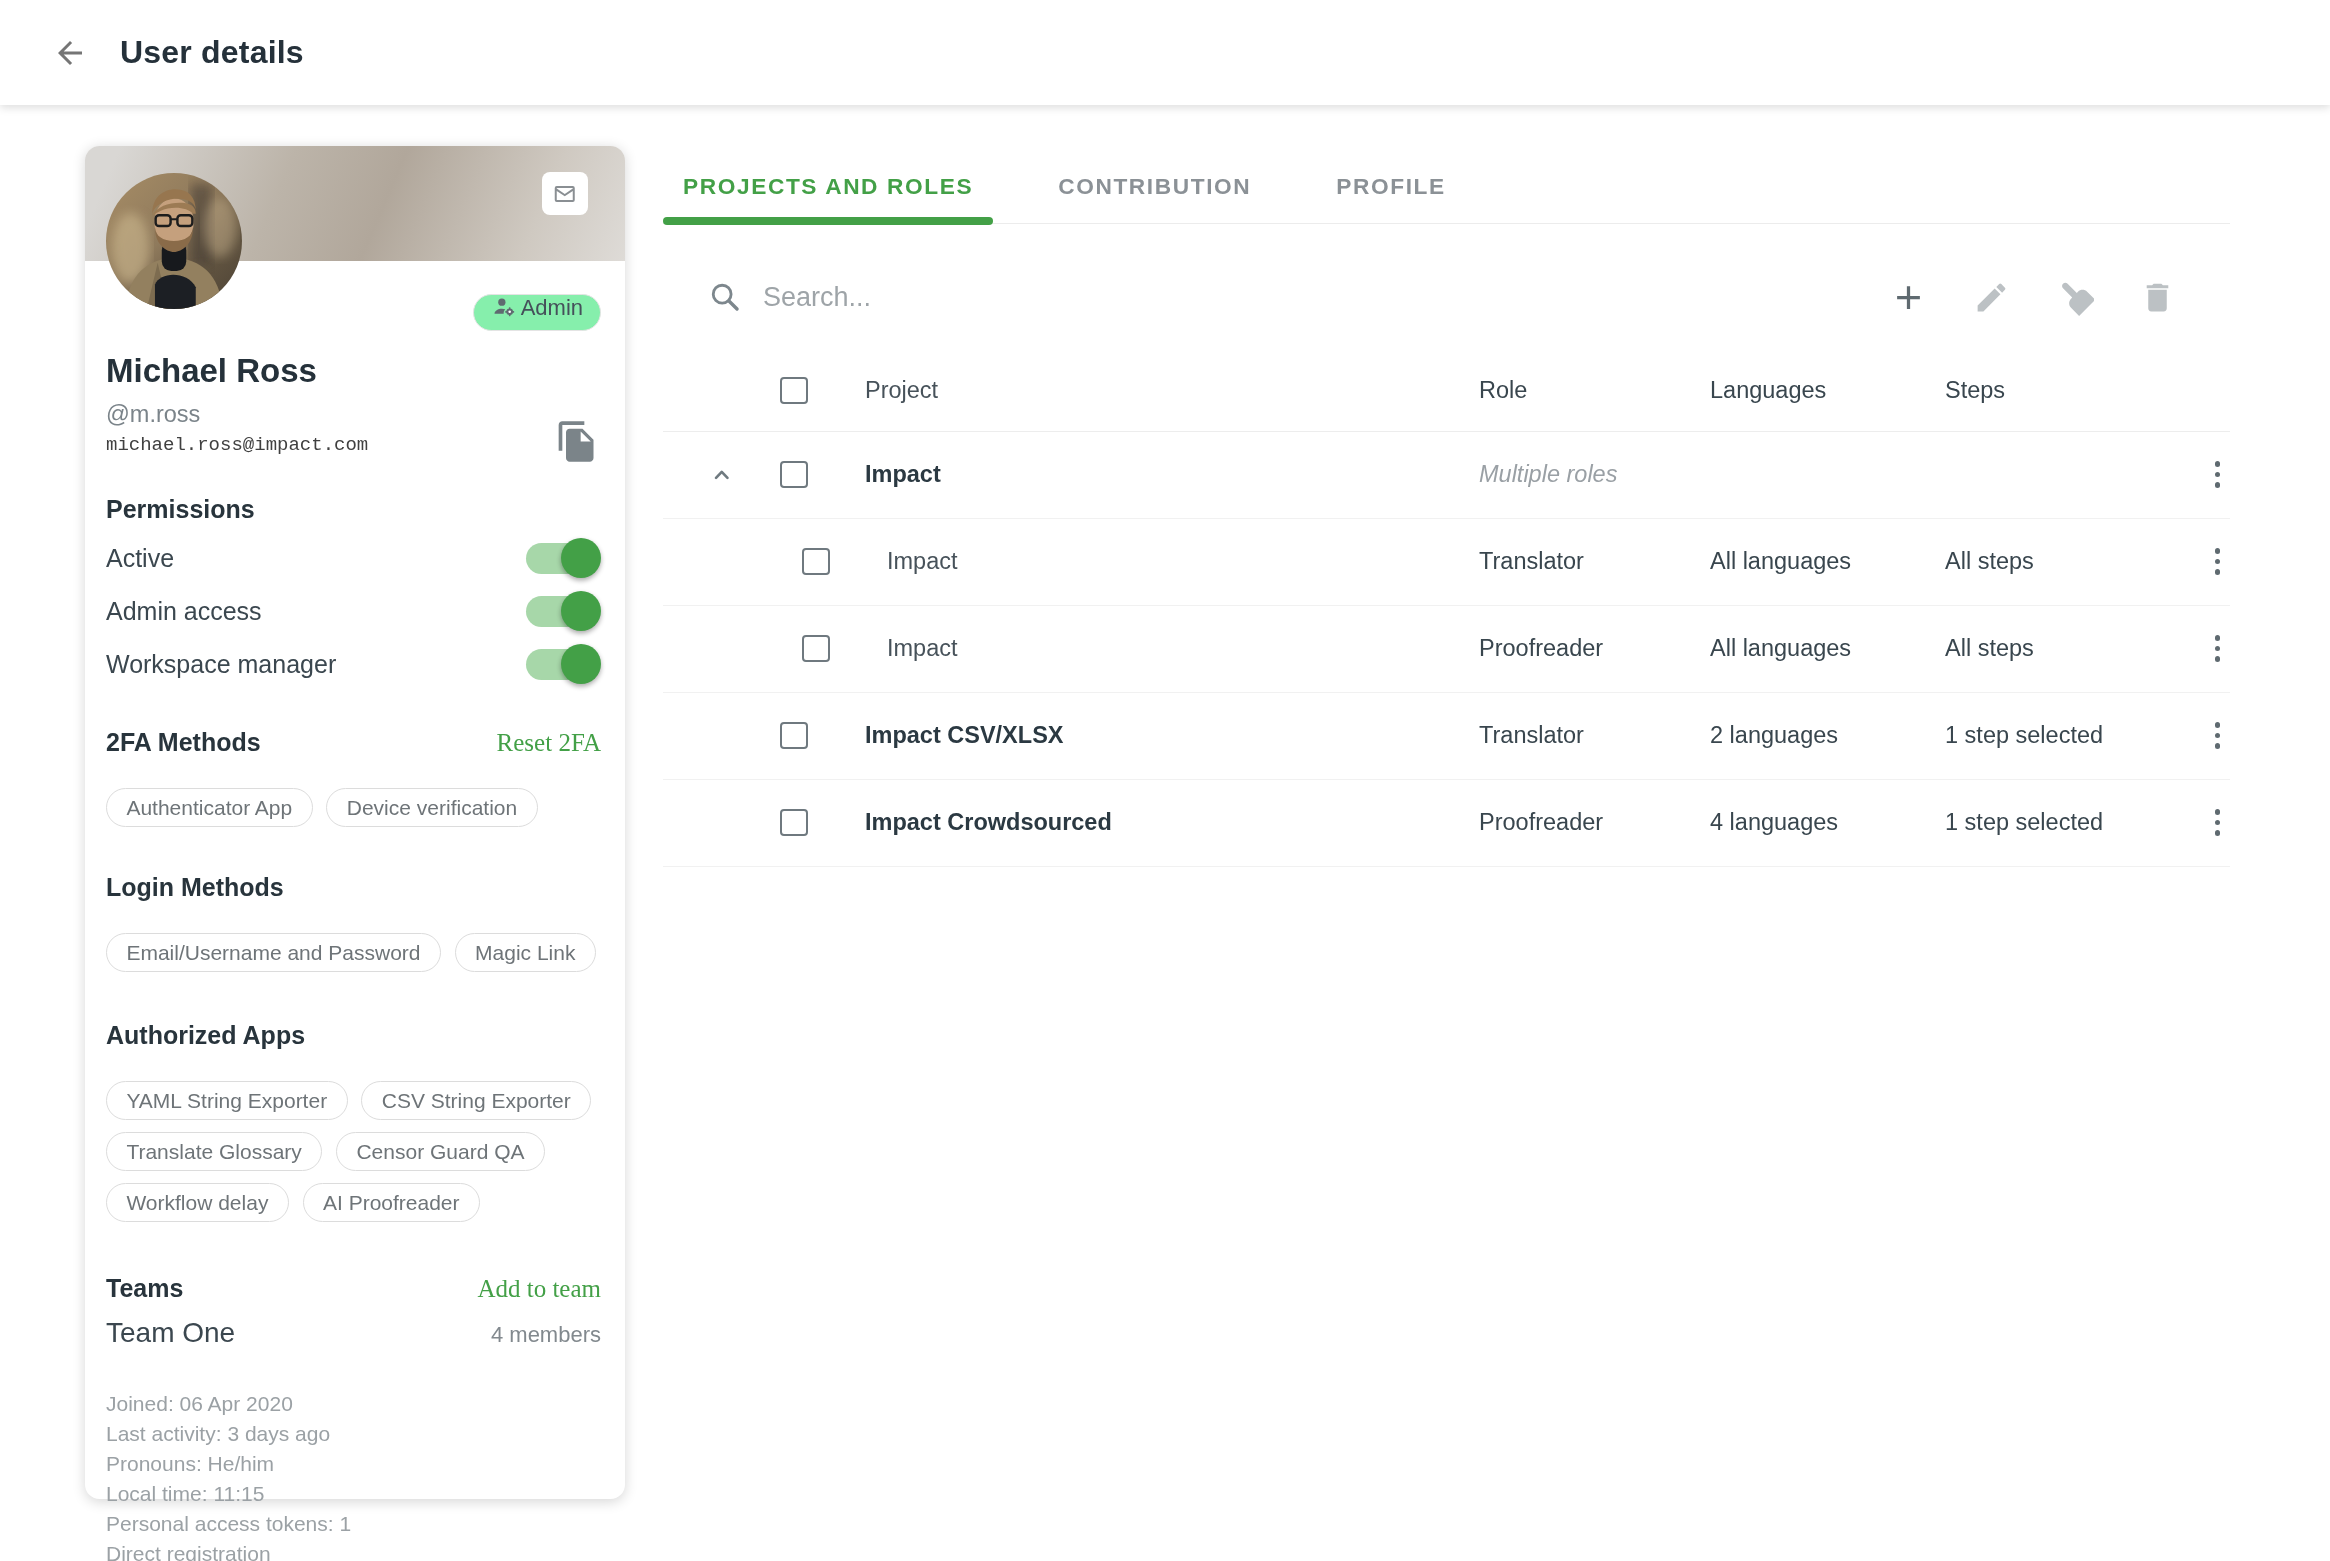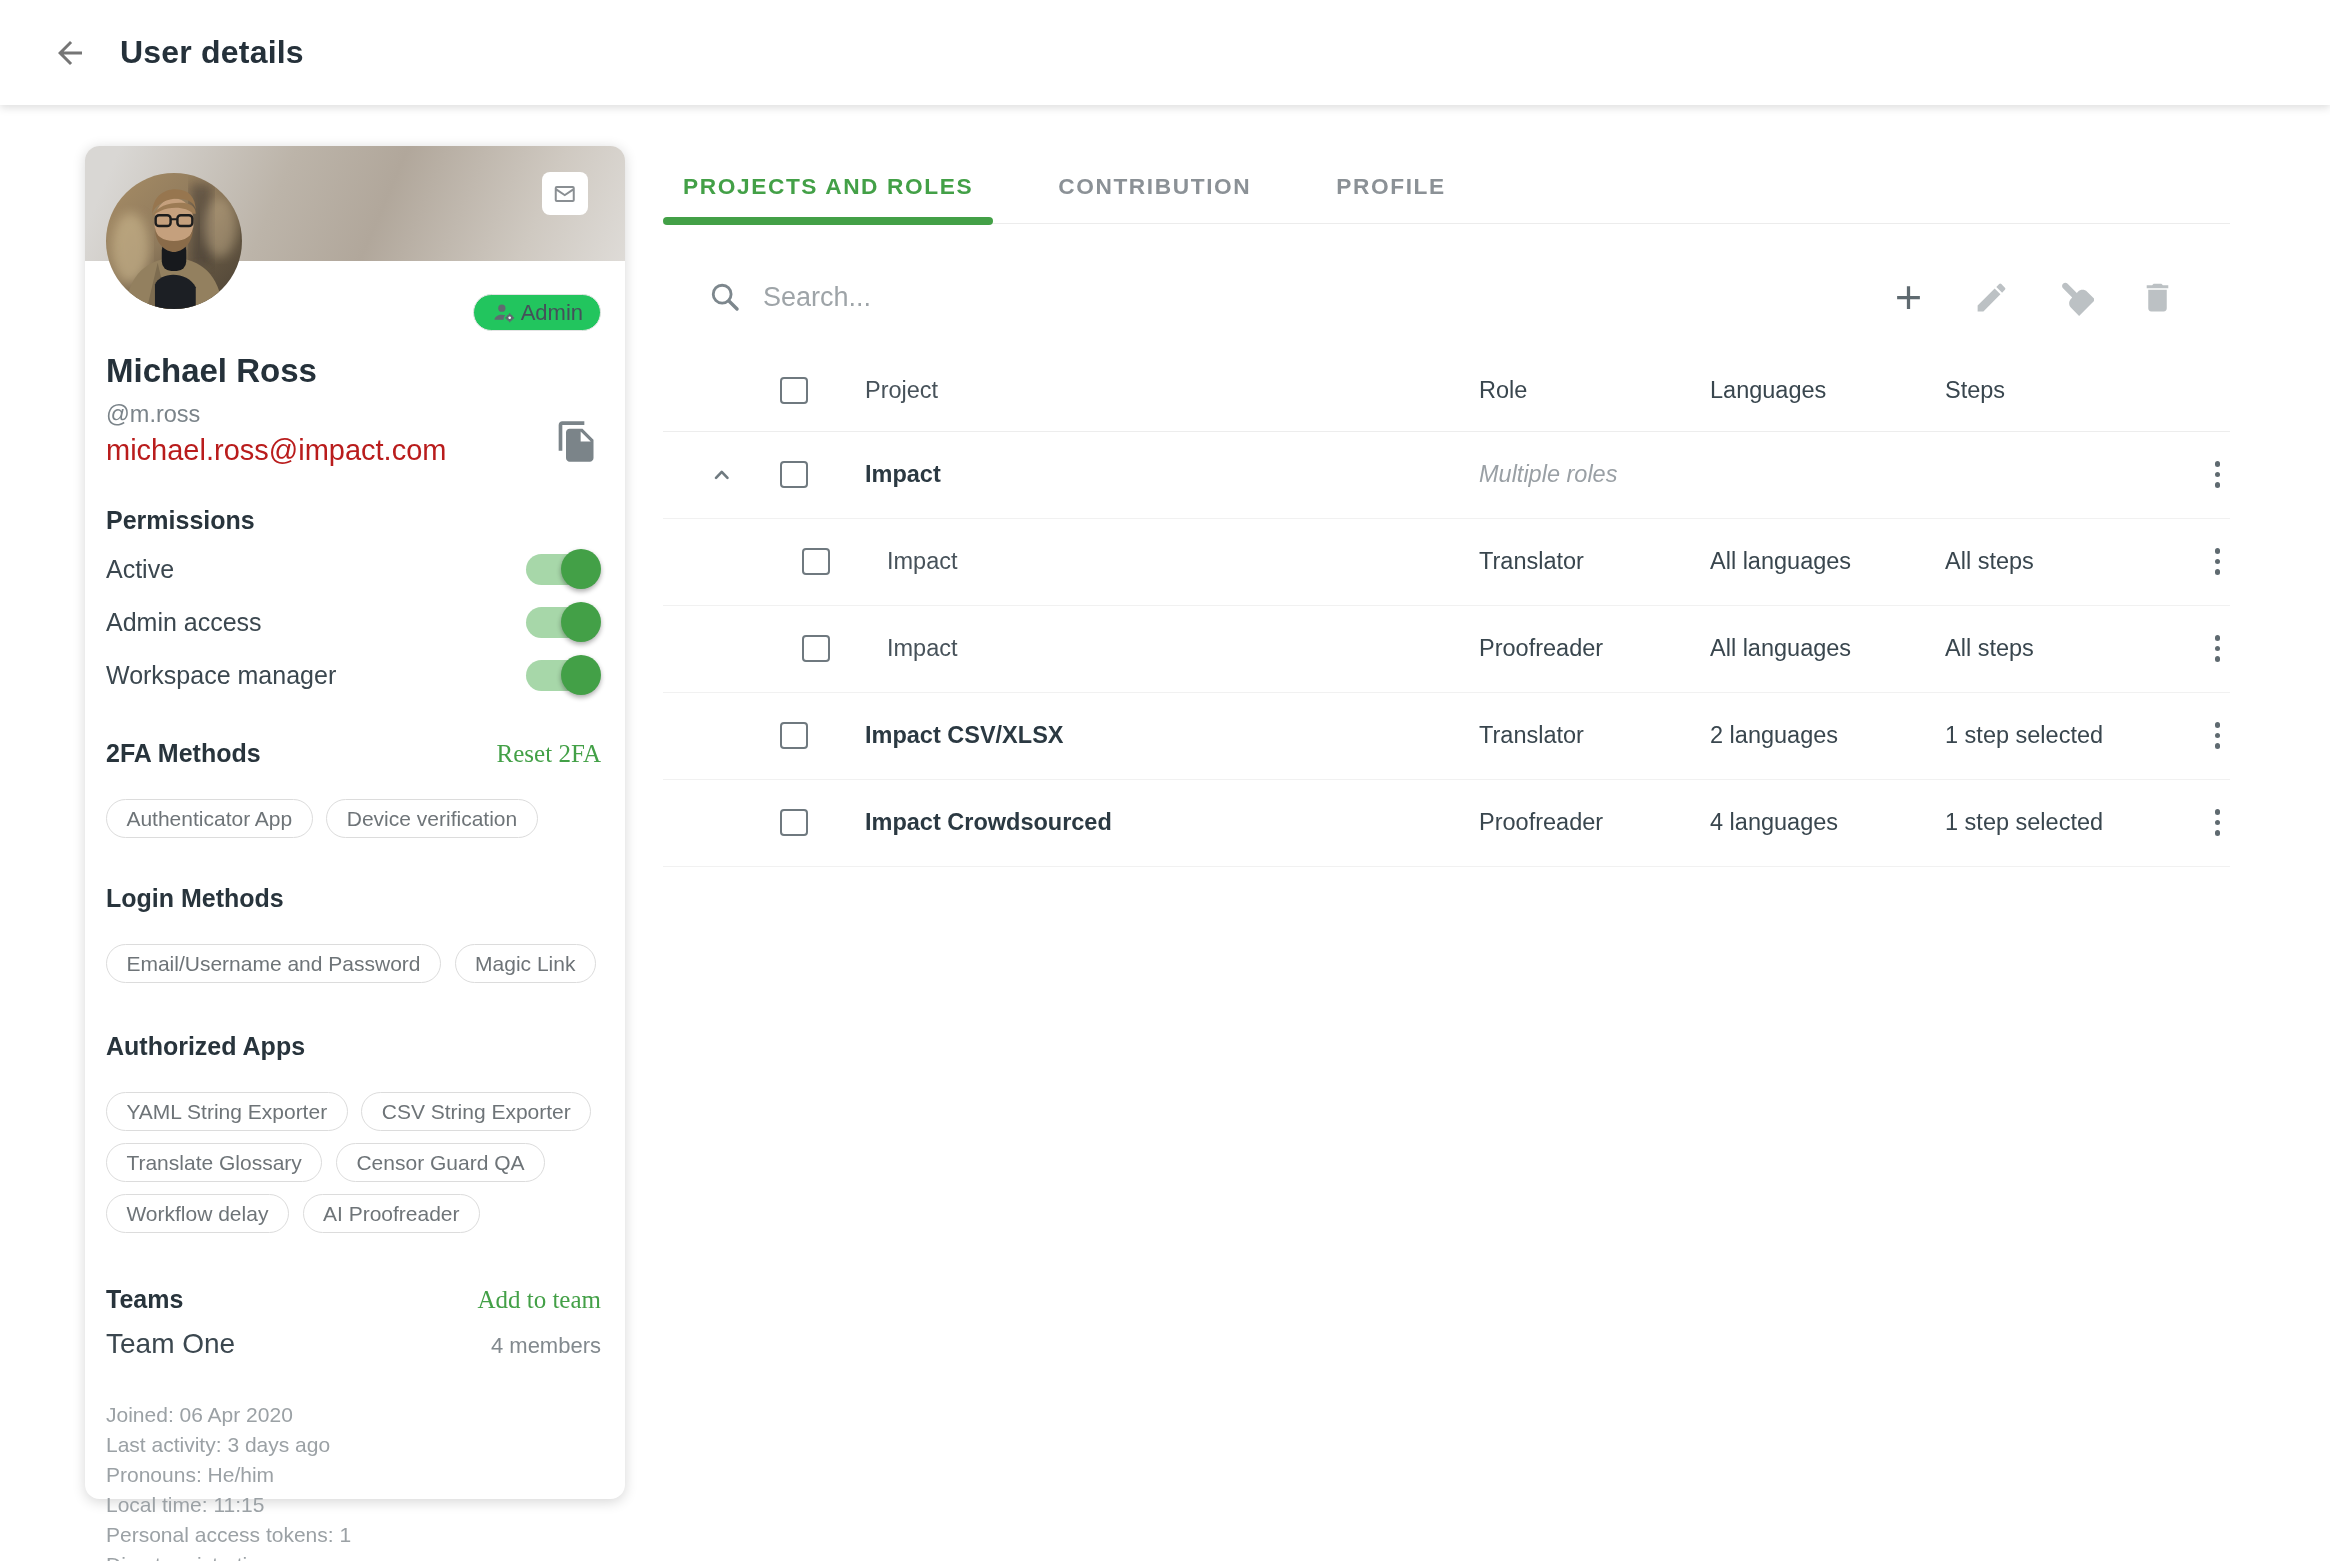--- a/index.html
+++ b/index.html
@@ -20,26 +20,26 @@
           border-radius:14.6px; box-shadow:0 2.4px 13px rgba(0,0,0,.16); z-index:5; }
   .banner { position:relative; height:115px; border-radius:14.6px 14.6px 0 0;
             background:linear-gradient(113deg,#d9d7d4 6%,#bcb4a9 36%,#b1a79b 55%,#cfc9c1 82%,#dedbd7 100%); }
   .avatar { position:absolute; left:21px; top:27px; width:136px; height:136px; border-radius:50%;
             overflow:hidden; z-index:6; }
   .avatar svg { display:block; width:100%; height:100%; }
   .mail-btn { position:absolute; right:37px; top:26px; width:46px; height:43px; border:none; cursor:pointer;
               background:#fff; border-radius:8px; display:flex; align-items:center; justify-content:center; }
   .card-body { padding:0 24px 0 21px; }
   .badge-row { display:flex; justify-content:flex-end; margin-top:33px; }
-  .admin-badge { display:inline-flex; align-items:center; gap:3px; height:37px; padding:0 17px;
-                 border:1.6px solid #e4e4e4; border-radius:19.4px; background:#22c55e; }
+  .admin-badge { display:inline-flex; gap:3px; height:37px; padding:0 17px;
+                 border:1.6px solid #e4e4e4; border-radius:19.4px; background:#86efac; }
   .admin-badge .lbl { font-size:22px; color:#45505a; }
   .user-name { margin-top:21px; font-size:33px; font-weight:600; color:#25313a; }
   .username { margin-top:10.5px; font-size:23.5px; color:#7b848a; }
-  .email { display:inline-block; margin-top:6.5px; font-size:29px; color:#b91c1c; text-decoration:none; }
+  .email { display:inline-block; margin-top:6.5px; font-size:19px; color:#404040; text-decoration:none;font-family:Liberation Mono, monospace; }
   .copy-btn { position:absolute; right:24px; top:269px; width:49px; height:52px; border:none;
               background:transparent; cursor:pointer; display:flex; align-items:center; justify-content:center; }
   .sec-title { font-size:25px; font-weight:700; color:#28343c; }
   .perm-title { margin-top:39px; }
   .perm-rows { margin-top:8px; }
   .perm-row { display:flex; align-items:center; justify-content:space-between; height:53px;gap:48px; }
   .perm-label { font-size:25px; color:#3b474f; }
   .switch { position:relative; width:70px; height:31px; margin-right:4.9px; cursor:pointer; flex:0 0 auto; }
   .switch .track { position:absolute; inset:0; border-radius:15.4px; background:#a7d7a9; }
   .switch .knob { position:absolute; right:-4.9px; top:-4.9px; width:40px; height:40px; border-radius:50%;

